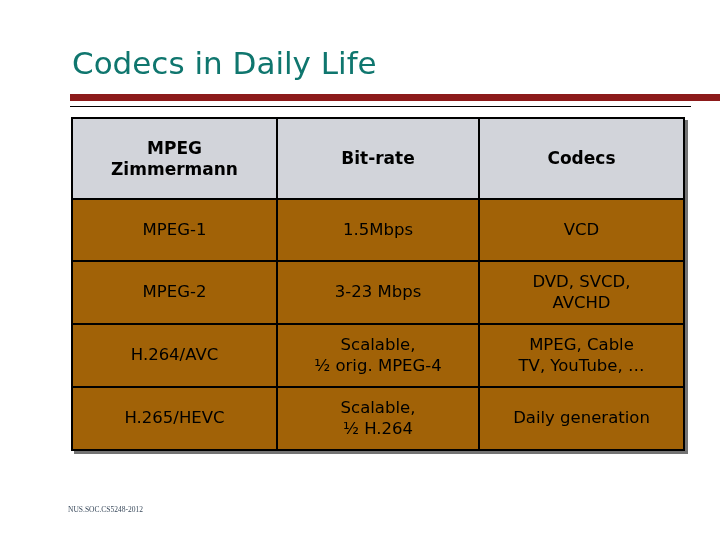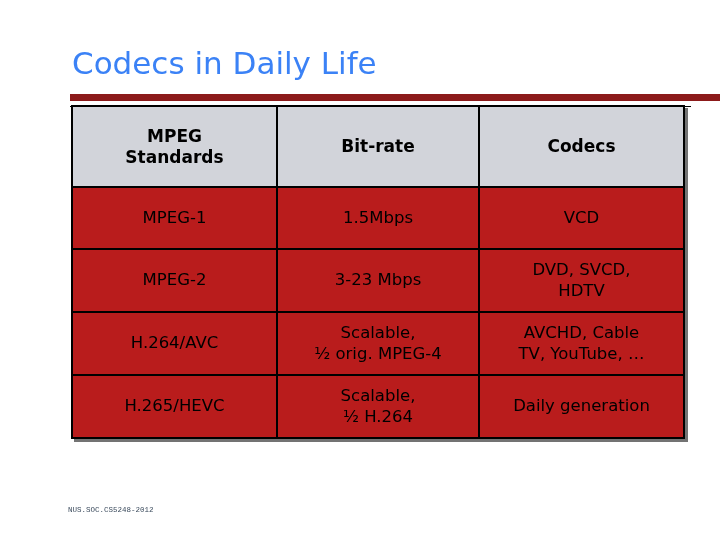--- a/index.html
+++ b/index.html
@@ -16,21 +16,21 @@
     -webkit-font-smoothing: none;
   }
 
   
   #slide-title {
     position: absolute;
     left: 72px;
     top: 46px;
     font-size: 31px;
     font-weight: 400;
-    color: #3b82f6;
+    color: #0f766e;
     letter-spacing: 0px;
     line-height: 1.1;
     white-space: nowrap;
   }
 
   
   #title-rule-red {
     position: absolute;
     left: 70px;
     top: 94px;
@@ -44,21 +44,21 @@
     top: 106px;
     width: 621px;
     height: 1px;
     background: #000000;
   }
 
   
   #codec-table-wrap {
     position: absolute;
     left: 71px;
-    top: 105px;
+    top: 117px;
     width: 612px;
     border-radius: 28px;
   }
   #codec-table-wrap::after{
     
     content: "";
     position: absolute;
     left: 4px;
     top: 4px;
     right: -4px;
@@ -83,41 +83,41 @@
     line-height: 1.22;
     padding: 4px 6px;
   }
   table.codec-table thead th {
     background: #d2d4da;
     font-weight: bold;
     font-size: 17px;
     height: 71px;
   }
   table.codec-table tbody td {
-    background: #b91c1c;
+    background: #a16207;
     font-weight: 400;
   }
   table.codec-table col.c1 { width: 205px; }
   table.codec-table col.c2 { width: 202px; }
   table.codec-table col.c3 { width: 205px; }
 
   tr.r-h1 td { height: 52px; }
   tr.r-h2 td { height: 53px; }
 
   .cell-line { display: block; }
 
   
   #footer {
     position: absolute;
     left: 68px;
     top: 505px;
     font-size: 7.5px;
     line-height: 1.45;
     color: #3a4a5c;
-    font-family: Liberation Mono, monospace;
+    font-family: Liberation Serif, serif;
     white-space: nowrap;
   }
   #footer .f-line { display: block; }
 </style>
 </head>
 <body>
 
 <div id="slide-title">Codecs in Daily Life</div>
 
 <div id="title-rule-red"></div>
@@ -127,21 +127,21 @@
   <table class="codec-table">
     <colgroup>
       <col class="c1">
         <col class="c2">
         <col class="c3">
     </colgroup>
     <thead>
       <tr>
         <th>
           <span class="cell-line">MPEG</span>
-          <span class="cell-line">Standards</span>
+          <span class="cell-line">Zimmermann</span>
         </th>
         <th>Bit-rate</th>
         <th>Codecs</th>
       </tr>
     </thead>
     <tbody>
       <tr class="r-h1">
         <td>MPEG-1</td>
         <td>
           <span class="cell-line">1.5Mbps</span>
@@ -150,31 +150,31 @@
           <span class="cell-line">VCD</span>
         </td>
       </tr>
       <tr class="r-h2">
         <td>MPEG-2</td>
         <td>
           <span class="cell-line">3-23 Mbps</span>
         </td>
         <td>
           <span class="cell-line">DVD, SVCD,</span>
-          <span class="cell-line">HDTV</span>
+          <span class="cell-line">AVCHD</span>
         </td>
       </tr>
       <tr class="r-h2">
         <td>H.264/AVC</td>
         <td>
           <span class="cell-line">Scalable,</span>
           <span class="cell-line">½ orig. MPEG-4</span>
         </td>
         <td>
-          <span class="cell-line">AVCHD, Cable</span>
+          <span class="cell-line">MPEG, Cable</span>
           <span class="cell-line">TV, YouTube, …</span>
         </td>
       </tr>
       <tr class="r-h2">
         <td>H.265/HEVC</td>
         <td>
           <span class="cell-line">Scalable,</span>
           <span class="cell-line">½ H.264</span>
         </td>
         <td>

